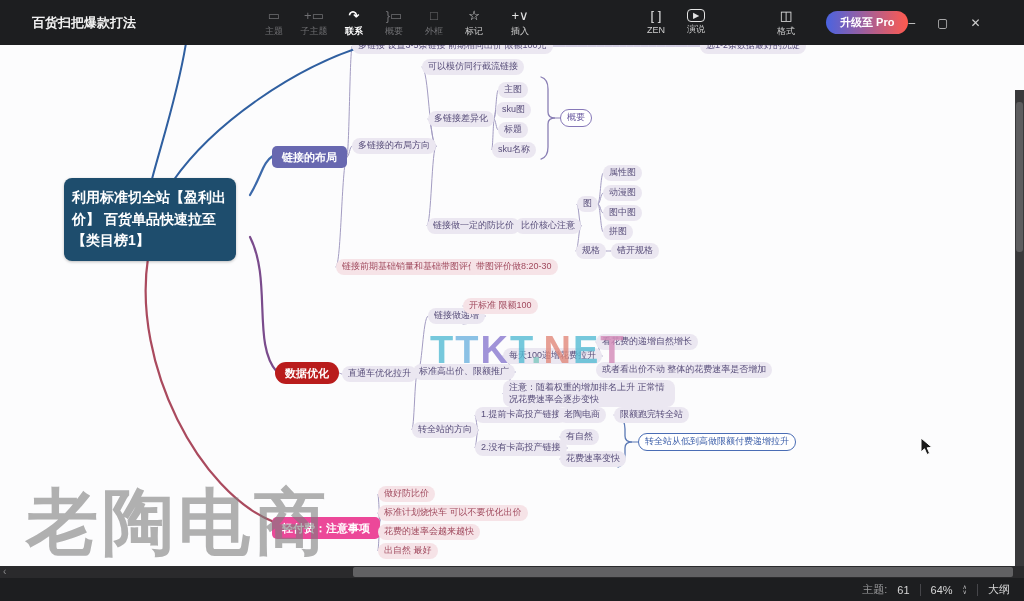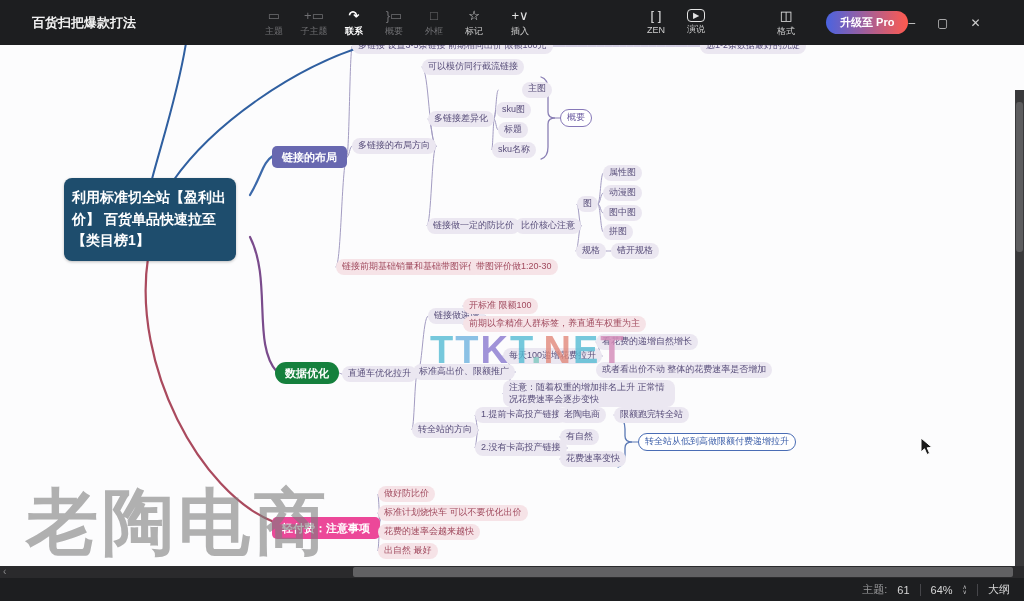--- a/index.html
+++ b/index.html
@@ -32,21 +32,21 @@
   #canvas { position:absolute; top:45px; left:0; width:1024px; height:521px;
     background:#fcfcfd; overflow:hidden; }
   #edge-svg { position:absolute; top:0; left:0; z-index:1; }
   .node { position:absolute; z-index:2; white-space:nowrap; font-size:9px; line-height:1.3;
     padding:2px 6px; border-radius:8px; cursor:pointer; }
   .node.leaf  { background:#ebe7f1; color:#584e7a; }
   .node.pink  { background:#f6e3e7; color:#a04a5e; }
   .node.wrap  { white-space:normal; }
   .node.branch { color:#fff; font-size:11px; font-weight:bold; border-radius:5px; padding:4px 10px; }
   .node.b-blue   { background:#6868b0; }
-  .node.b-purple { background:#15803d;border-radius:11px; }
+  .node.b-purple { background:#b91c1c;border-radius:11px; }
   .node.b-red    { background:#ec4899;margin-top:8px; }
   .node.central { background:#1e4d6d; color:#fff; width:172px; white-space:normal; text-align:left;
     font-size:14px; font-weight:600; line-height:1.55; border-radius:8px; padding:9px 8px;
     box-shadow:0 1px 3px rgba(0,0,0,.25); }
   .node.summary { background:#fff; border:1px solid #8678b8; color:#6a5aa0; border-radius:9px; }
   .node.summary.sblue { border-color:#4a6db5; color:#3a5da8; }
 
   
   .wm { position:absolute; z-index:3; pointer-events:none; font-weight:900; }
   #wm-brand { left:372px; top:218px; font-size:66px; letter-spacing:12px; opacity:.82; }
@@ -192,41 +192,40 @@
     <div id="vscroll">
         <div class="thumb"></div>
       </div>
   <div class="node central" style="left: 64px; top: 133px;">利用标准切全站【盈利出价】 百货单品快速拉至【类目榜1】</div>
       <div class="node branch b-blue" style="left: 272px; top: 101px;">链接的布局</div>
       <div class="node leaf" style="left: 352px; top: -7px;">多链接 设置3-5条链接 前期相同出价 限额100元</div>
       <div class="node leaf" style="left: 700px; top: -7px;">选1-2条数据最好的沉淀</div>
       <div class="node leaf" style="left: 422px; top: 14px;">可以模仿同行截流链接</div>
       <div class="node leaf" style="left: 352px; top: 93px;">多链接的布局方向</div>
       <div class="node leaf" style="left: 428px; top: 66px;">多链接差异化</div>
-      <div class="node leaf" style="left: 522px; top: 37px; font-family: Liberation Mono, monospace;">主图</div>
+      <div class="node leaf" style="left: 498px; top: 37px;">主图</div>
       <div class="node leaf" style="left: 496px; top: 57px;">sku图</div>
       <div class="node leaf" style="left: 498px; top: 77px;">标题</div>
       <div class="node leaf" style="left: 492px; top: 97px;">sku名称</div>
       <div class="node summary" style="left: 560px; top: 64px;">概要</div>
       <div class="node leaf" style="left: 427px; top: 173px;">链接做一定的防比价</div>
       <div class="node leaf" style="left: 515px; top: 173px;">比价核心注意</div>
       <div class="node leaf" style="left: 577px; top: 151px;">图</div>
       <div class="node leaf" style="left: 603px; top: 120px;">属性图</div>
       <div class="node leaf" style="left: 603px; top: 140px;">动漫图</div>
       <div class="node leaf" style="left: 603px; top: 160px;">图中图</div>
       <div class="node leaf" style="left: 603px; top: 179px;">拼图</div>
       <div class="node leaf" style="left: 576px; top: 198px;">规格</div>
       <div class="node leaf" style="left: 611px; top: 198px;">错开规格</div>
       <div class="node pink" style="left: 336px; top: 214px;">链接前期基础销量和基础带图评价</div>
-      <div class="node pink" style="left: 470px; top: 214px;">带图评价做1:20-30</div>
+      <div class="node pink" style="left: 470px; top: 214px;">带图评价做8:20-30</div>
       <div class="node branch b-purple" style="left: 275px; top: 317px;">数据优化</div>
       <div class="node leaf" style="left: 342px; top: 321px;">直通车优化拉升</div>
       <div class="node leaf" style="left: 428px; top: 263px;">链接做递增</div>
       <div class="node pink" style="left: 463px; top: 253px;">开标准 限额100</div>
-      <div class="node pink" style="left: 463px; top: 271px;">前期以拿精准人群标签，养直通车权重为主</div>
       <div class="node leaf" style="left: 413px; top: 319px;">标准高出价、限额推广</div>
       <div class="node leaf" style="left: 503px; top: 303px;">每天100递增花费拉升</div>
       <div class="node leaf" style="left: 596px; top: 289px;">看花费的递增自然增长</div>
       <div class="node leaf" style="left: 596px; top: 317px; font-family: Liberation Serif, serif;">或者看出价不动 整体的花费速率是否增加</div>
       <div class="node leaf wrap" style="left: 503px; top: 335px; width: 172px;">注意：随着权重的增加排名上升 正常情况花费速率会逐步变快</div>
       <div class="node leaf" style="left: 412px; top: 377px;">转全站的方向</div>
       <div class="node leaf" style="left: 475px; top: 362px;">1.提前卡高投产链接</div>
       <div class="node leaf" style="left: 558px; top: 362px;">老陶电商</div>
       <div class="node leaf" style="left: 614px; top: 362px;">限额跑完转全站</div>
       <div class="node leaf" style="left: 475px; top: 395px;">2.没有卡高投产链接</div>

